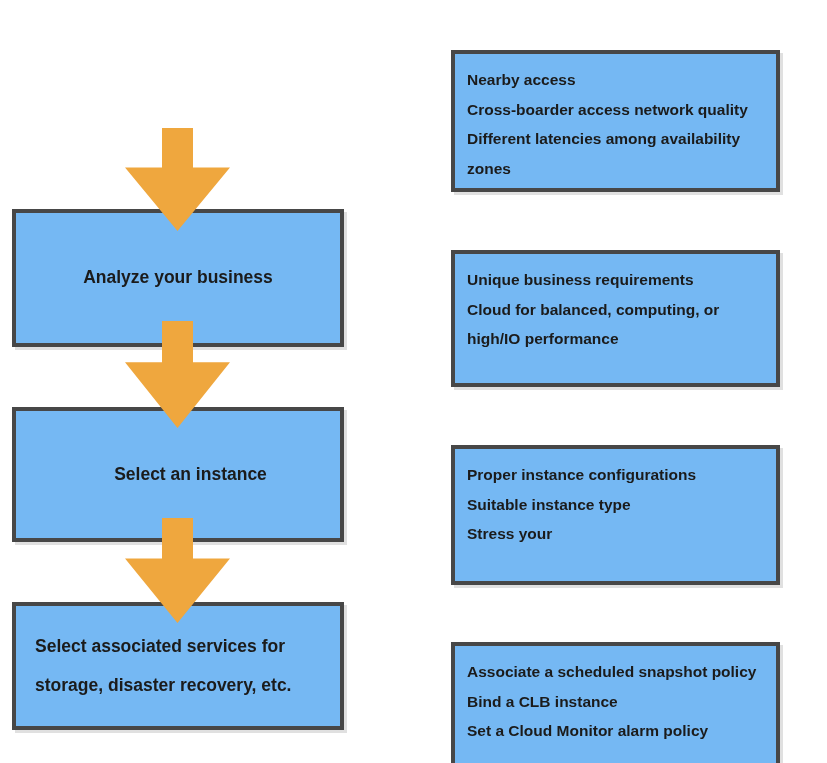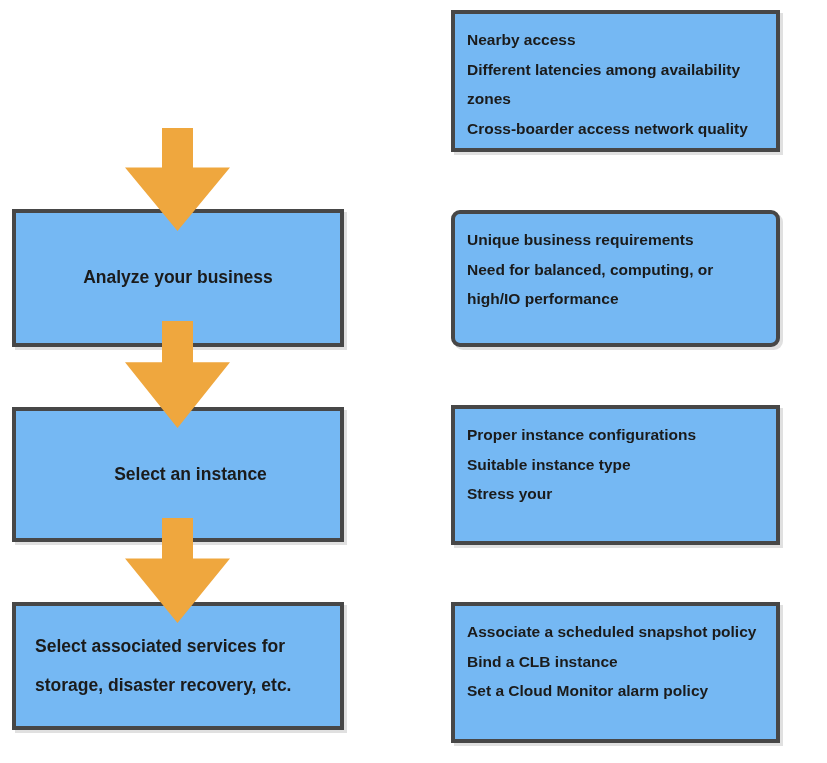--- a/index.html
+++ b/index.html
@@ -43,66 +43,67 @@
     text-align: left;
     padding: 0 8px 0 19px;
     line-height: 2.25;
   }
   .notesbox {
     left: 451px;
     width: 329px;
     font-weight: bold;
     font-size: 15.5px;
     padding: 11px 6px 6px 12px;
+    margin-top: 40px;
   }
   .notesbox .note-line {
     line-height: 29.5px;
   }
   .r1s { top: 13px;  height: 138px; }
   .r2s { top: 209px; height: 138px; }
   .r3s { top: 407px; height: 135px; padding-left: 33px; }
   .r4s { top: 602px; height: 128px; }
   .r1n { top: 10px;  height: 142px; }
-  .r2n { top: 210px; height: 137px; border-radius: 9px; }
+  .r2n { top: 210px; height: 137px; }
   .r3n { top: 405px; height: 140px; }
   .r4n { top: 602px; height: 141px; }
   .arrow {
     position: absolute;
     left: 125px;
     width: 105px;
     z-index: 2;
   }
   .arrow svg { display: block; width: 100%; height: 100%; }
   .a1 { top: 128px; height: 103px; }
   .a2 { top: 321px; height: 107px; }
   .a3 { top: 518px; height: 105px; }
 </style>
 </head>
 <body>
 
 <div class="canvas">
 
   <div class="box notesbox r1n">
       <div class="note-line">Nearby access</div>
+      <div class="note-line">Cross-boarder access network quality</div>
       <div class="note-line">Different latencies among availability zones</div>
-      <div class="note-line">Cross-boarder access network quality</div>
     </div>
 
   <div class="arrow a1">
     <svg viewBox="0 0 105 104" preserveAspectRatio="none" aria-hidden="true">
       <polygon points="37,0 68,0 68,40 105,40 52.5,104 0,40 37,40" fill="var(--arrow)"></polygon>
     </svg>
   </div>
 
   <div class="box stepbox r2s">
     <span>Analyze your business</span>
   </div>
   <div class="box notesbox r2n">
       <div class="note-line">Unique business requirements</div>
-      <div class="note-line">Need for balanced, computing, or high/IO performance</div>
+      <div class="note-line">Cloud for balanced, computing, or high/IO performance</div>
     </div>
 
   <div class="arrow a2">
     <svg viewBox="0 0 105 104" preserveAspectRatio="none" aria-hidden="true">
       <polygon points="37,0 68,0 68,40 105,40 52.5,104 0,40 37,40" fill="var(--arrow)"></polygon>
     </svg>
   </div>
 
   <div class="box stepbox r3s">
     <span>Select an instance</span>

